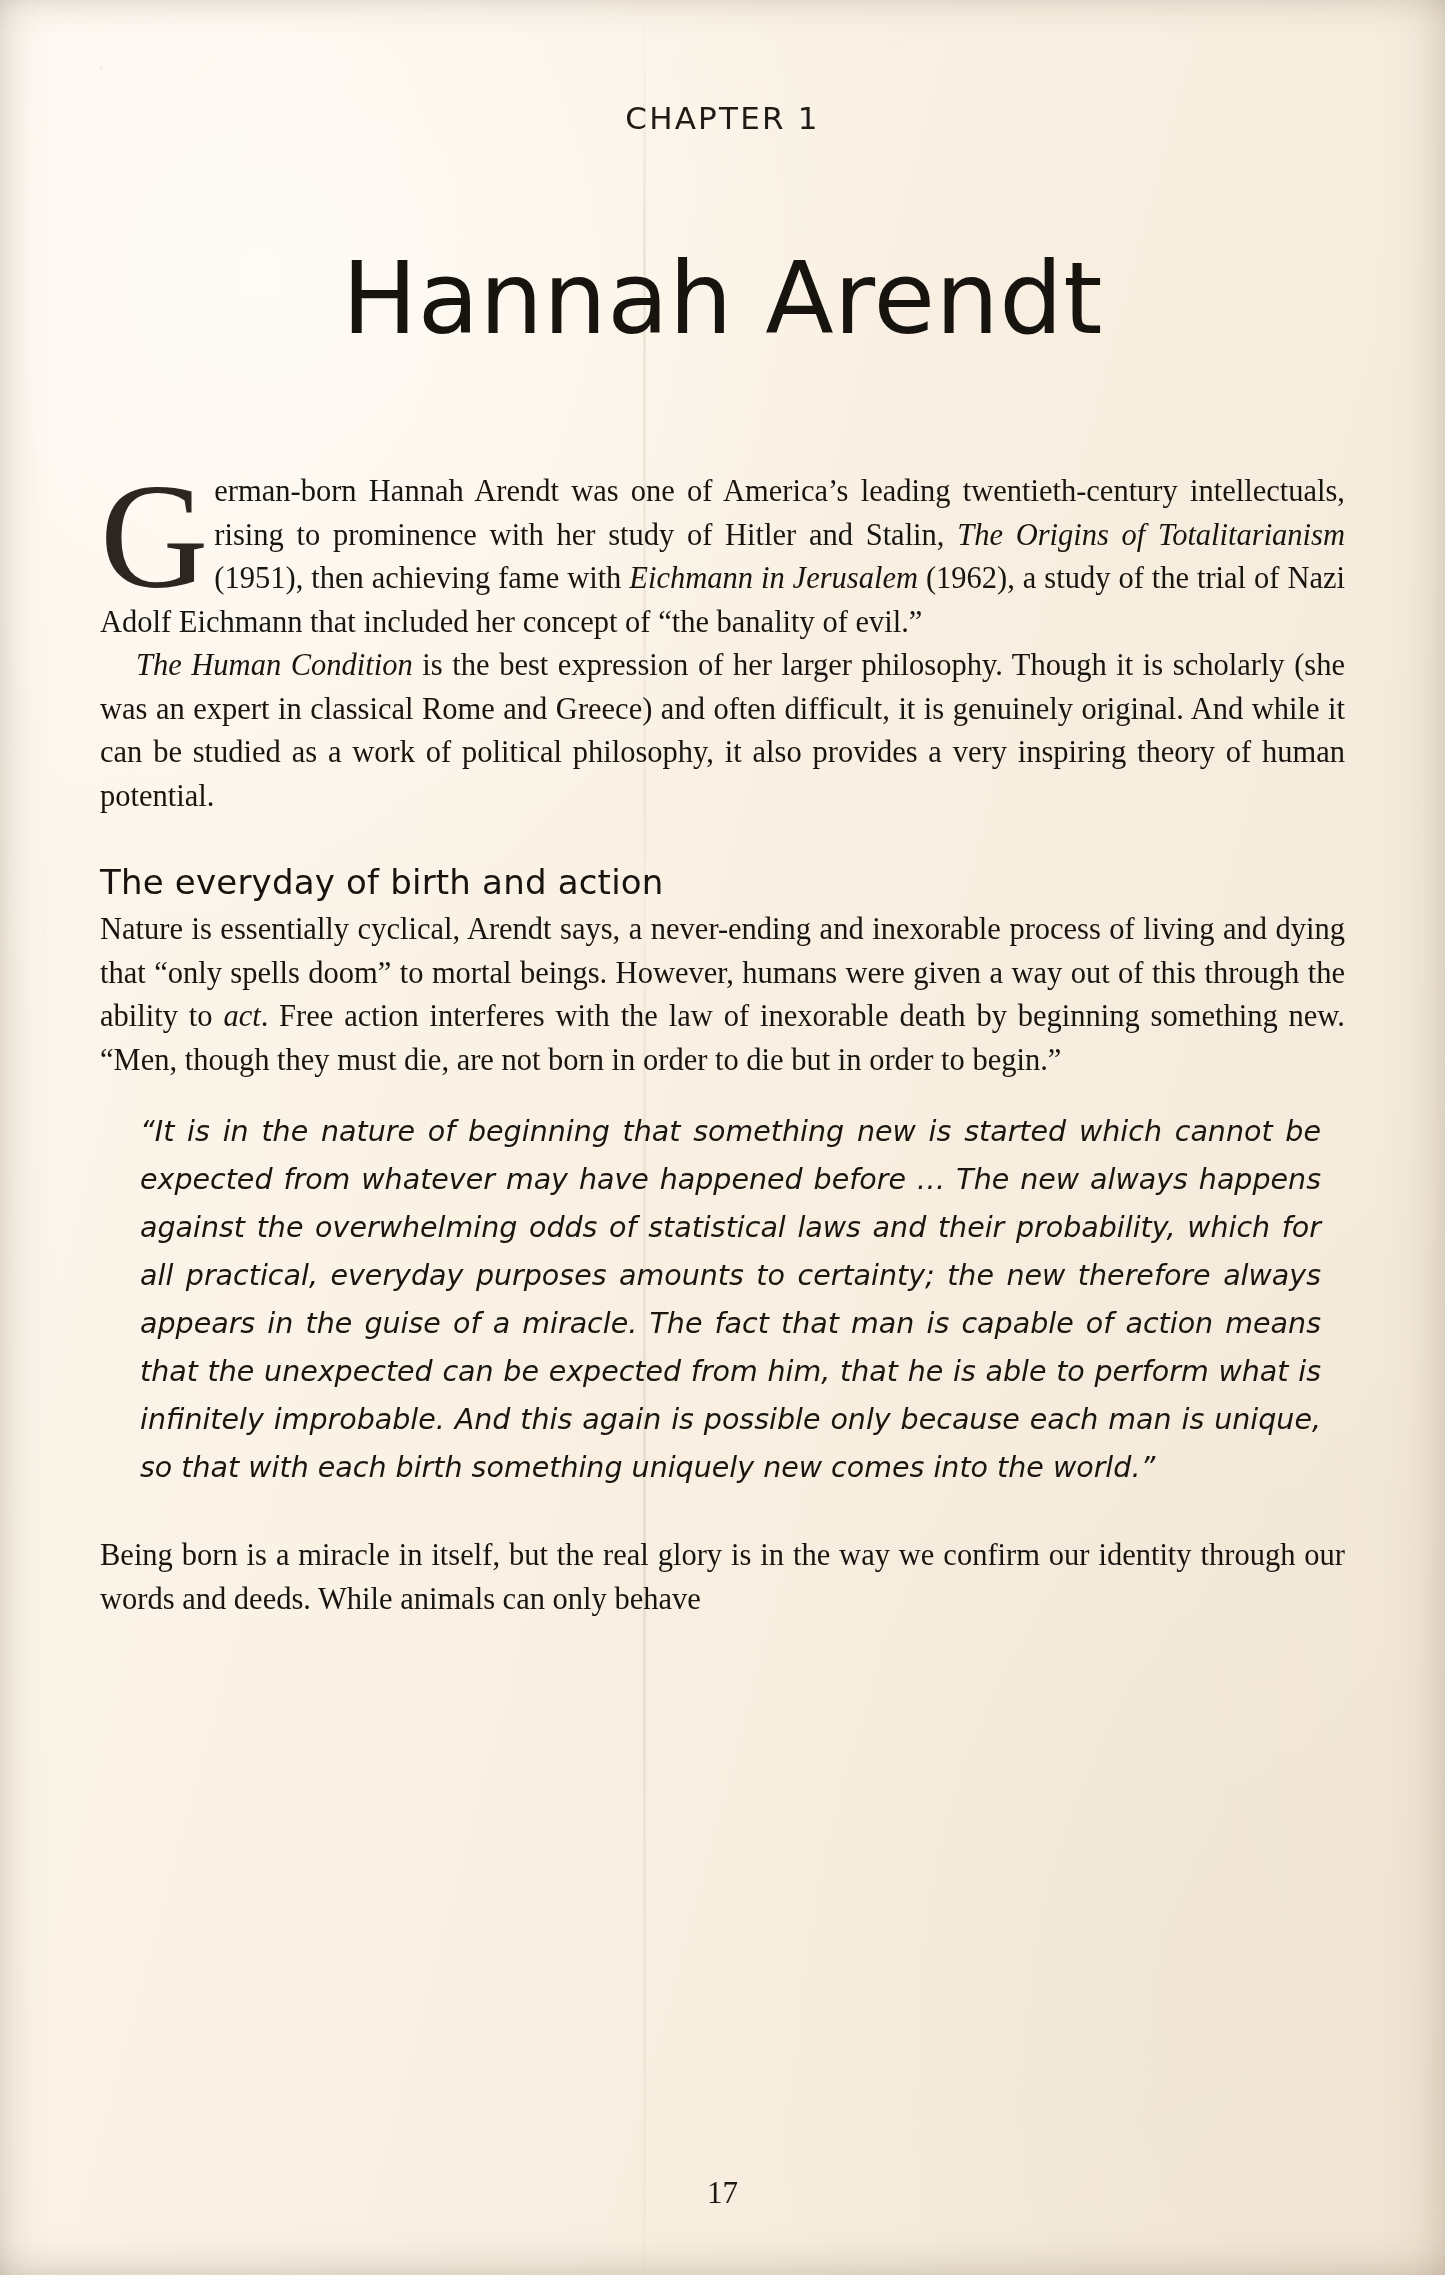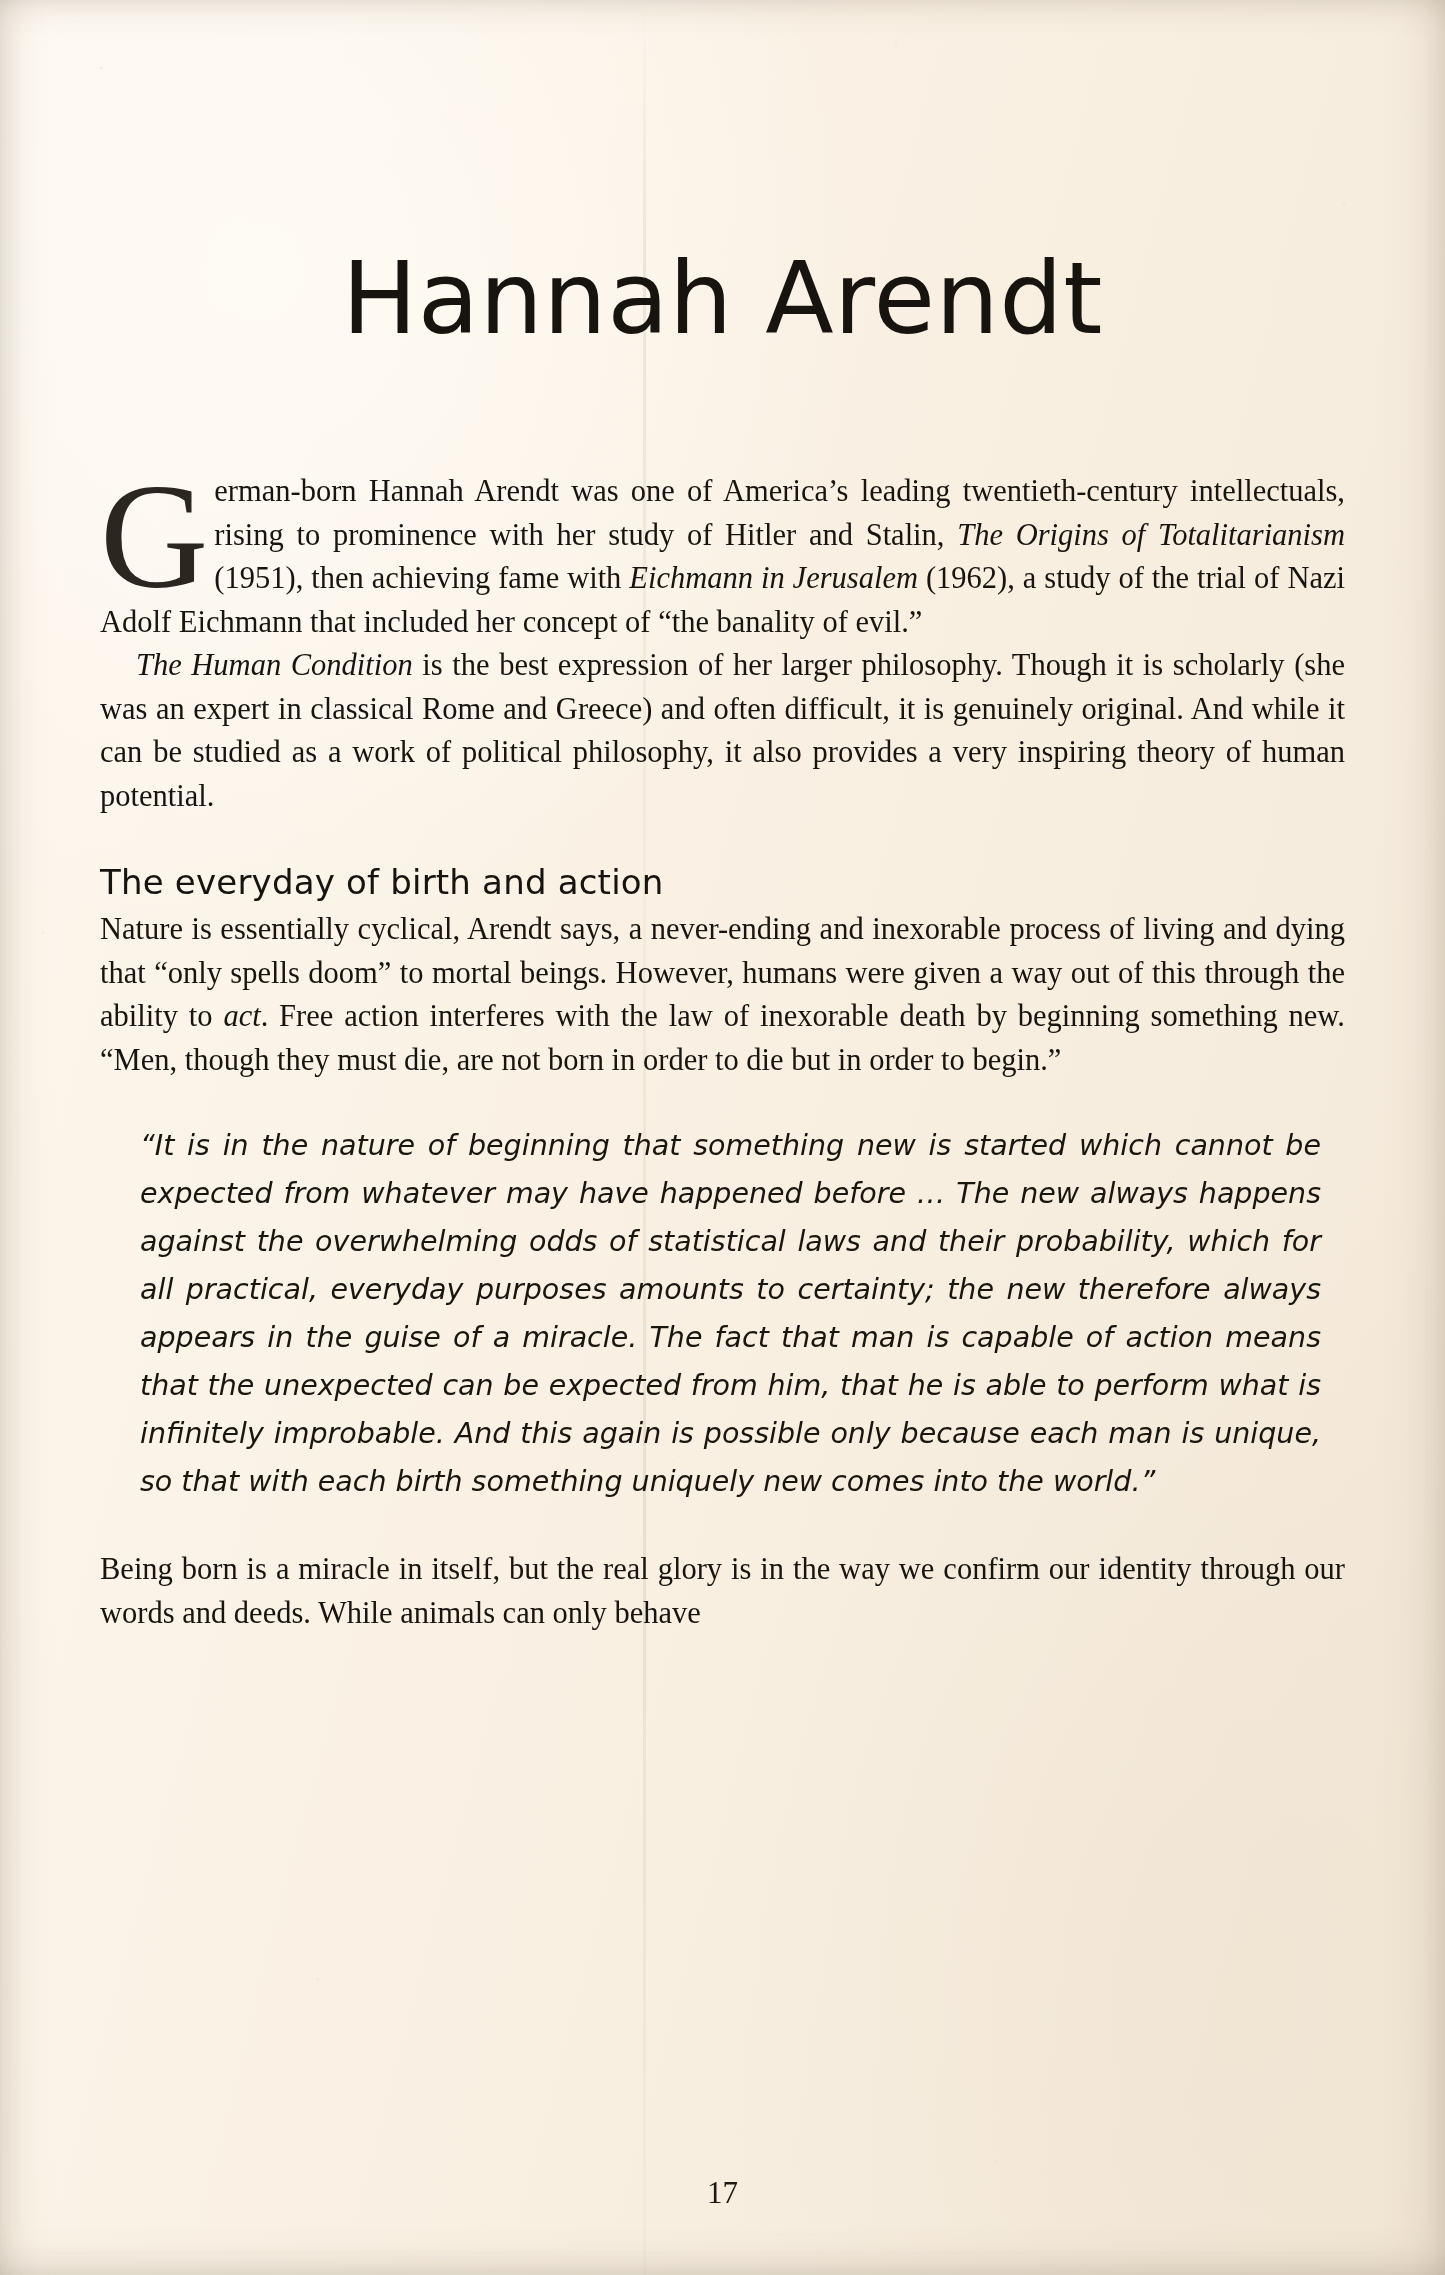--- a/index.html
+++ b/index.html
@@ -145,21 +145,21 @@
     font-family: "DejaVu Sans", sans-serif;
     font-size: 34px;
     font-weight: 400;
     letter-spacing: .2px;
     color: #17130f;
     margin: 44px 0 6px 0;
   }
 
   
   blockquote.pull-quote {
-    margin: 40px 0 42px 0;
+    margin: 26px 0 42px 0;
     padding: 0 24px 0 40px;
     font-family: "DejaVu Sans", sans-serif;
     font-style: italic;
     font-size: 28.5px;
     line-height: 48px;
     text-align: justify;
     text-justify: inter-word;
     color: #19150f;
   }
   blockquote.pull-quote p { margin: 0; }
@@ -181,20 +181,21 @@
 <body>
 
 <div class="page">
 
   <div class="paper-tint"></div>
   <div class="scan-speckle"></div>
   <div class="fold-line"></div>
 
   <div class="content">
 
+    <div class="chapter-label">CHAPTER 1</div>
 
     <h1 class="chapter-title">Hannah Arendt</h1>
 
     <div class="body-col">
 
       <p class="body dropcap-para">
         <span class="dropcap">G</span><span>erman-born Hannah Arendt was one of America’s leading twentieth-century intellectuals, rising to prominence with her study of Hitler and Stalin, <em>The Origins of Totalitarianism</em> (1951), then achieving fame with <em>Eichmann in Jerusalem</em> (1962), a study of the trial of Nazi Adolf Eichmann that included her concept of “the banality of evil.”</span>
       </p>
 
       <p class="body indent"><em>The Human Condition</em> is the best expression of her larger philosophy. Though it is scholarly (she was an expert in classical Rome and Greece) and often difficult, it is genuinely original. And while it can be studied as a work of political philosophy, it also provides a very inspiring theory of human potential.</p>

